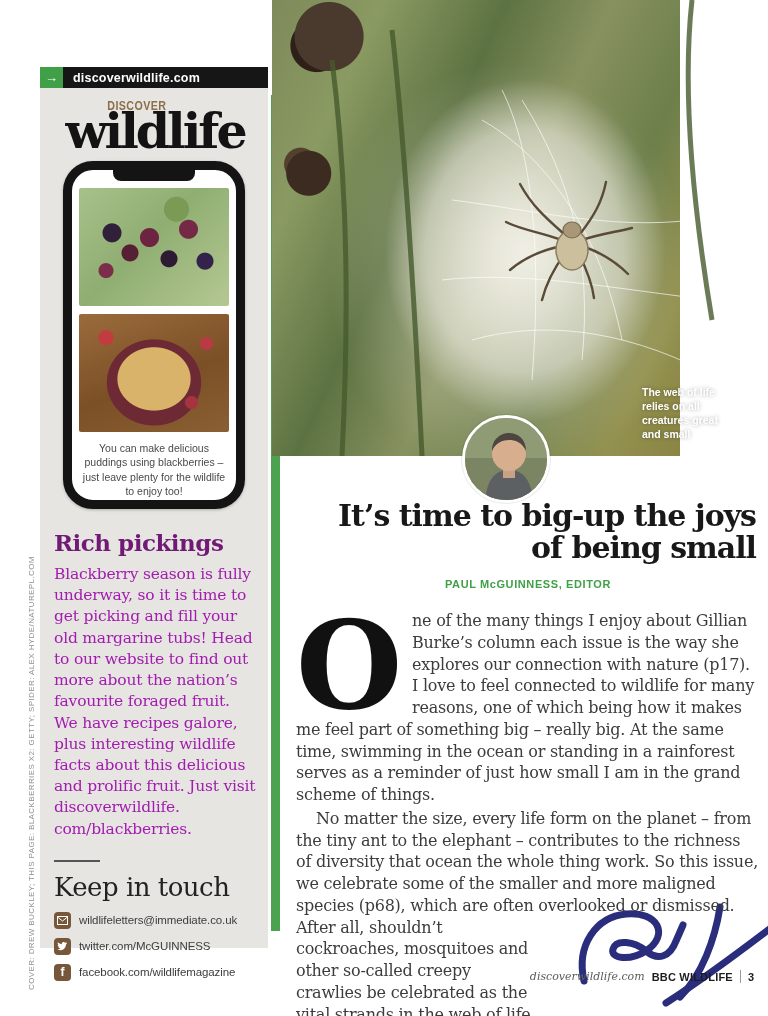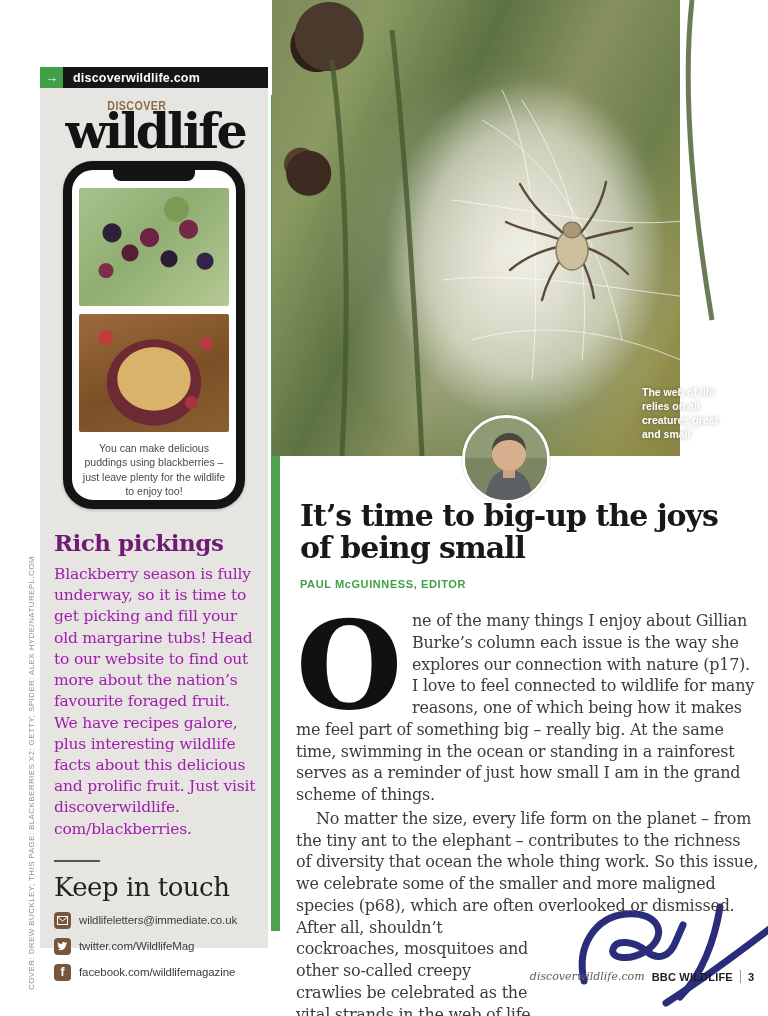--- a/index.html
+++ b/index.html
@@ -72,23 +72,23 @@
       radial-gradient(ellipse 180px 220px at 62% 55%, rgba(245,243,235,.92) 0%, rgba(240,238,228,.55) 55%, rgba(240,238,228,0) 78%),
       radial-gradient(ellipse 240px 280px at 58% 60%, rgba(235,233,222,.55) 0%, rgba(235,233,222,0) 75%),
       linear-gradient(115deg, #7e8a5a 0%, #8a9a62 18%, #5d7242 38%, #87915f 55%, #6d7f4b 72%, #93914f 88%, #8a8544 100%); }
   .hero svg.webart { position:absolute; left:0; top:0; }
   .hero-caption { position:absolute; left:370px; top:386px; width:96px; color:#fff;
     font-family:"Liberation Sans", sans-serif; font-size:10.5px; font-weight:bold; line-height:1.32; text-shadow:0 0 4px rgba(0,0,0,.35); }
 
   .avatar { position:absolute; left:462px; top:415px; width:88px; height:88px; border-radius:50%;
     border:3px solid #fff; overflow:hidden; background:#9aa378; box-shadow:0 0 0 1px rgba(0,0,0,.08); }
 
-  .headline { position:absolute; left:300px; top:500px; width:456px; text-align:left;
+  .headline { position:absolute; left:300px; top:500px; width:456px; text-align:right;
     font-family:"DejaVu Serif", serif; font-weight:bold; font-size:30px; line-height:1.06; color:#181818; letter-spacing:-1px; }
-  .byline { position:absolute; left:300px; top:578px; width:456px; 
+  .byline { position:absolute; left:300px; top:578px; width:456px; text-align:center;
     font-family:"Liberation Sans", sans-serif; font-weight:bold; font-size:11px; letter-spacing:.6px; color:#3fa047; }
 
   .bodycopy { position:absolute; left:296px; top:610px; width:462px; font-size:16px; line-height:1.36; color:#3c3c3c; letter-spacing:-.25px; }
   .dropcap { float:left; font-family:"DejaVu Serif", serif; font-weight:bold; font-size:122px; line-height:.78; color:#111;
     margin:8px 10px 0 0; }
   .para2 { margin-top:2px; text-indent:20px; }
   .sig-float { float:right; width:208px; height:118px; margin:6px 0 0 14px; shape-outside:inset(0); }
 
   .footer { position:absolute; right:14px; top:970px; display:flex; align-items:center; font-size:11px; }
   .footer .site { font-style:italic; color:#5c5c5c; font-family:"DejaVu Serif", serif; margin-right:7px; }
@@ -135,21 +135,21 @@
           </svg>
       </span>
       <span class="kit-label">wildlifeletters@immediate.co.uk</span>
     </div>
     <div class="kit-row">
       <span class="kit-icon">
         <svg width="11" height="10" viewBox="0 0 12 10">
             <path d="M11 1.5 C10.5 1.8 10 1.9 9.6 2 C10 1.7 10.4 1.2 10.5 0.8 C10 1.1 9.4 1.3 8.9 1.4 C8.4 0.9 7.7 0.6 7 0.7 C5.8 0.9 5 2 5.3 3.1 C3.6 3 2.1 2.2 1 1 C0.4 2.1 0.8 3.3 1.8 4 C1.4 4 1 3.9 0.7 3.7 C0.7 4.8 1.5 5.8 2.6 6.1 C2.2 6.2 1.9 6.2 1.5 6.1 C1.8 7 2.7 7.7 3.7 7.7 C2.8 8.4 1.6 8.8 0.5 8.6 C1.5 9.3 2.8 9.6 4 9.5 C7.2 9.2 9.6 6.6 9.8 3.5 C10.3 3.2 10.8 2.4 11 1.5 Z" fill="#fff"></path>
           </svg>
       </span>
-      <span class="kit-label">twitter.com/WildlifeMag</span>
+      <span class="kit-label">twitter.com/McGUINNESS</span>
     </div>
     <div class="kit-row">
       <span class="kit-icon" style="font-family:'Liberation Sans',sans-serif;font-weight:bold;color:#fff;font-size:12px;line-height:1;">f</span>
       <span class="kit-label">facebook.com/wildlifemagazine</span>
     </div>
   </div>
 
   <div class="green-bar"></div>
 
   <div class="hero">

